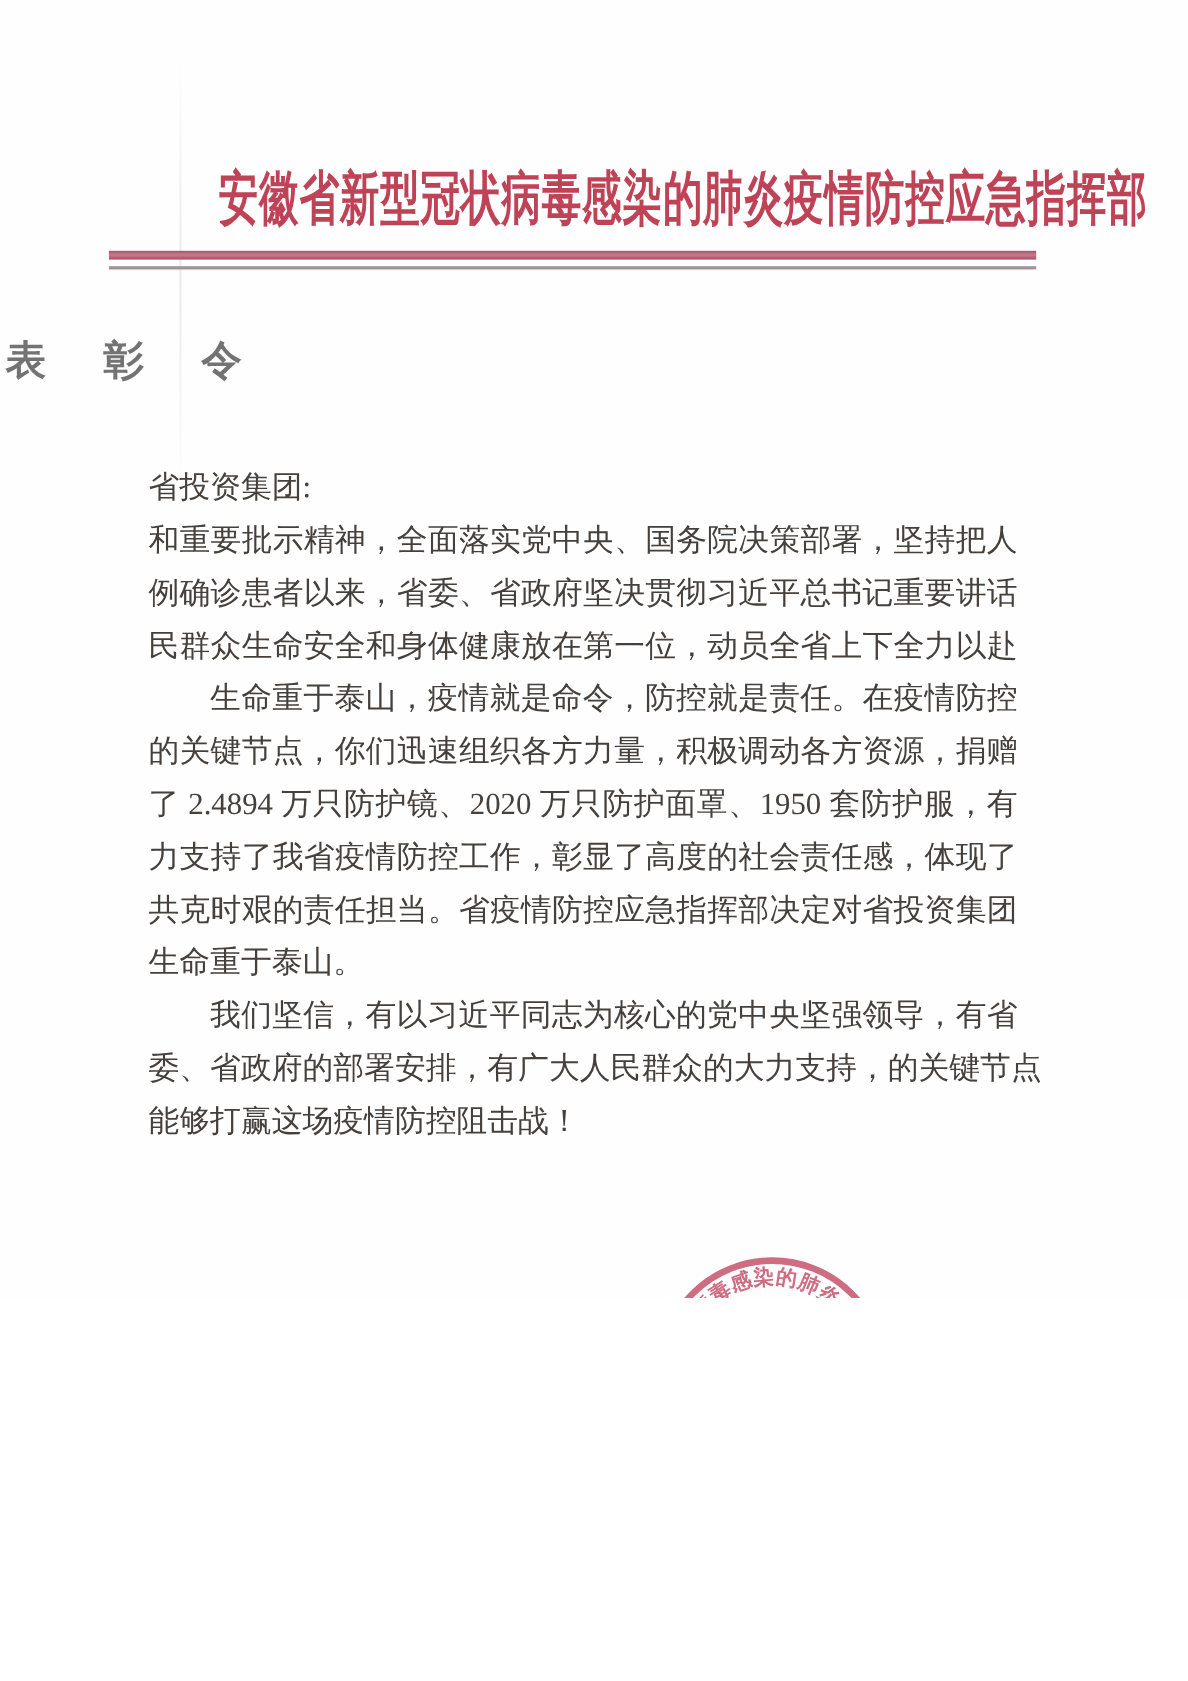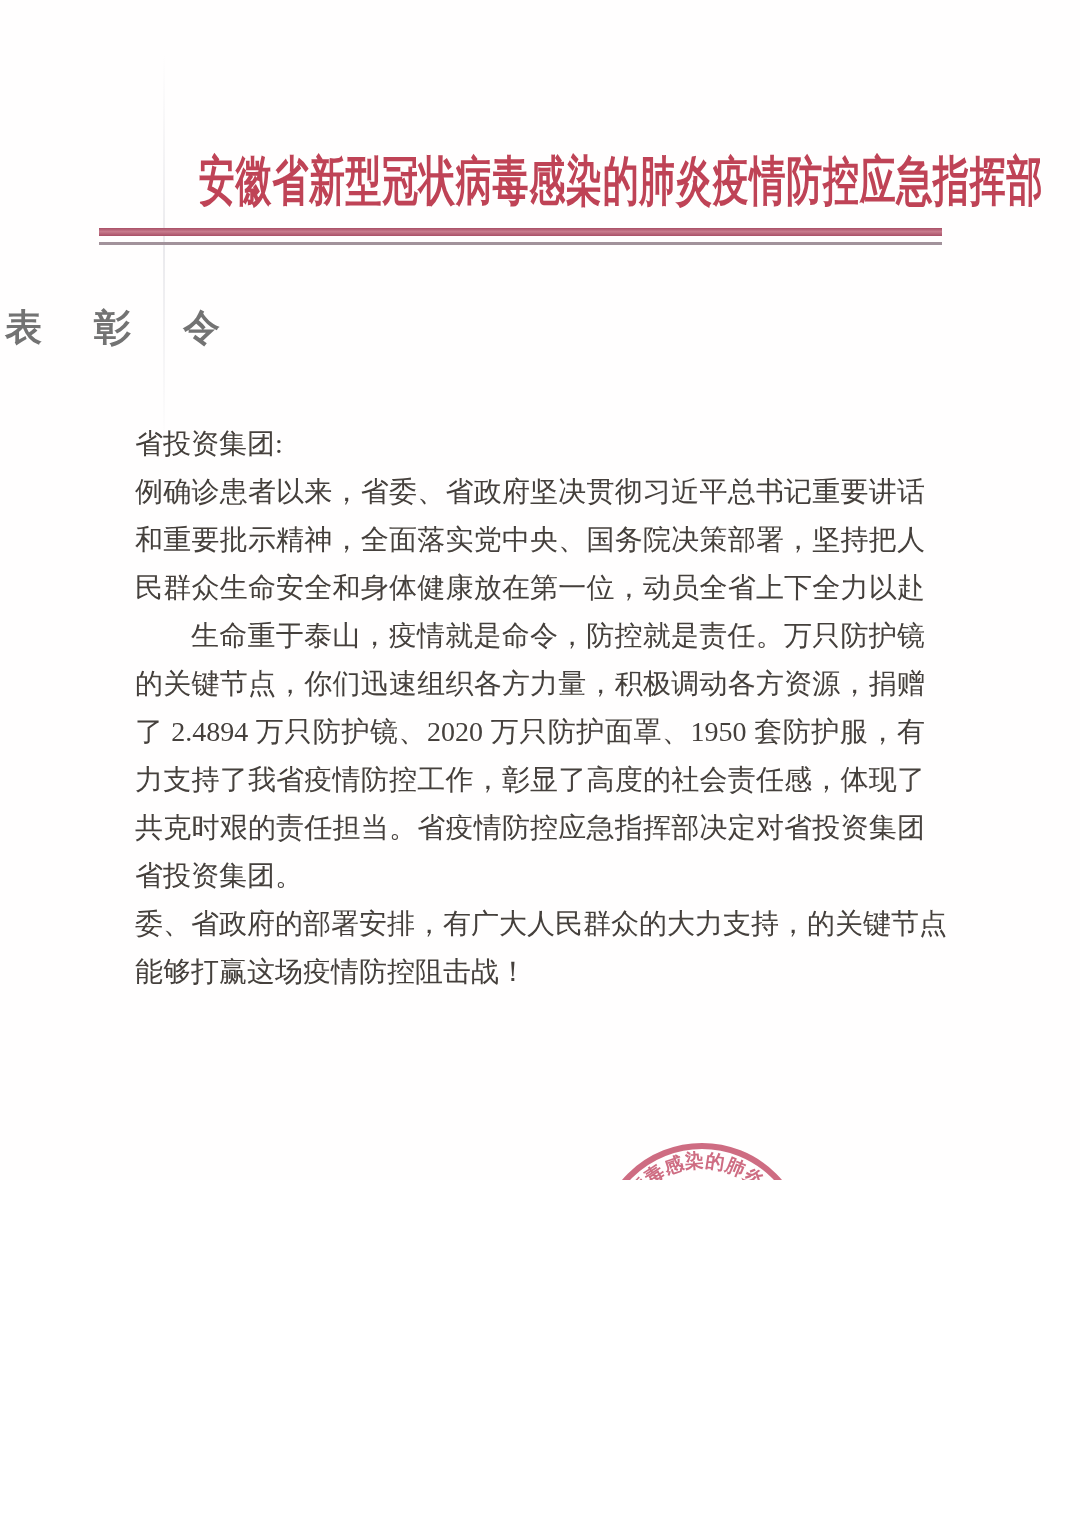--- a/index.html
+++ b/index.html
@@ -94,29 +94,30 @@
   </div>
 
   <div class="rule rule-top-thick"></div>
   <div class="rule rule-top-thin"></div>
 
   <div class="doc-title">表彰令</div>
 
   <div class="body">
     <div class="salutation">省投资集团:</div>
     <div id="body-paragraphs">
+        <div class="bline">和重要批示精神，全面落实党中央、国务院决策部署，坚持把人</div>
         <div class="bline">例确诊患者以来，省委、省政府坚决贯彻习近平总书记重要讲话</div>
-        <div class="bline">和重要批示精神，全面落实党中央、国务院决策部署，坚持把人</div>
         <div class="bline">民群众生命安全和身体健康放在第一位，动员全省上下全力以赴</div>
-        <div class="bline first">生命重于泰山，疫情就是命令，防控就是责任。万只防护镜</div>
+        <div class="bline first">生命重于泰山，疫情就是命令，防控就是责任。在疫情防控</div>
         <div class="bline">的关键节点，你们迅速组织各方力量，积极调动各方资源，捐赠</div>
         <div class="bline">了 2.4894 万只防护镜、2020 万只防护面罩、1950 套防护服，有</div>
         <div class="bline">力支持了我省疫情防控工作，彰显了高度的社会责任感，体现了</div>
         <div class="bline">共克时艰的责任担当。省疫情防控应急指挥部决定对省投资集团</div>
-        <div class="bline plast">省投资集团。</div>
+        <div class="bline plast">生命重于泰山。</div>
+        <div class="bline first">我们坚信，有以习近平同志为核心的党中央坚强领导，有省</div>
         <div class="bline">委、省政府的部署安排，有广大人民群众的大力支持，的关键节点</div>
         <div class="bline plast">能够打赢这场疫情防控阻击战！</div>
       </div>
   </div>
 
   <div class="signature">省疫情防控应急指挥部</div>
 
   <div class="date">2020 年 2 月 1 日</div>
 
   <svg class="seal" viewBox="0 0 254 254">

